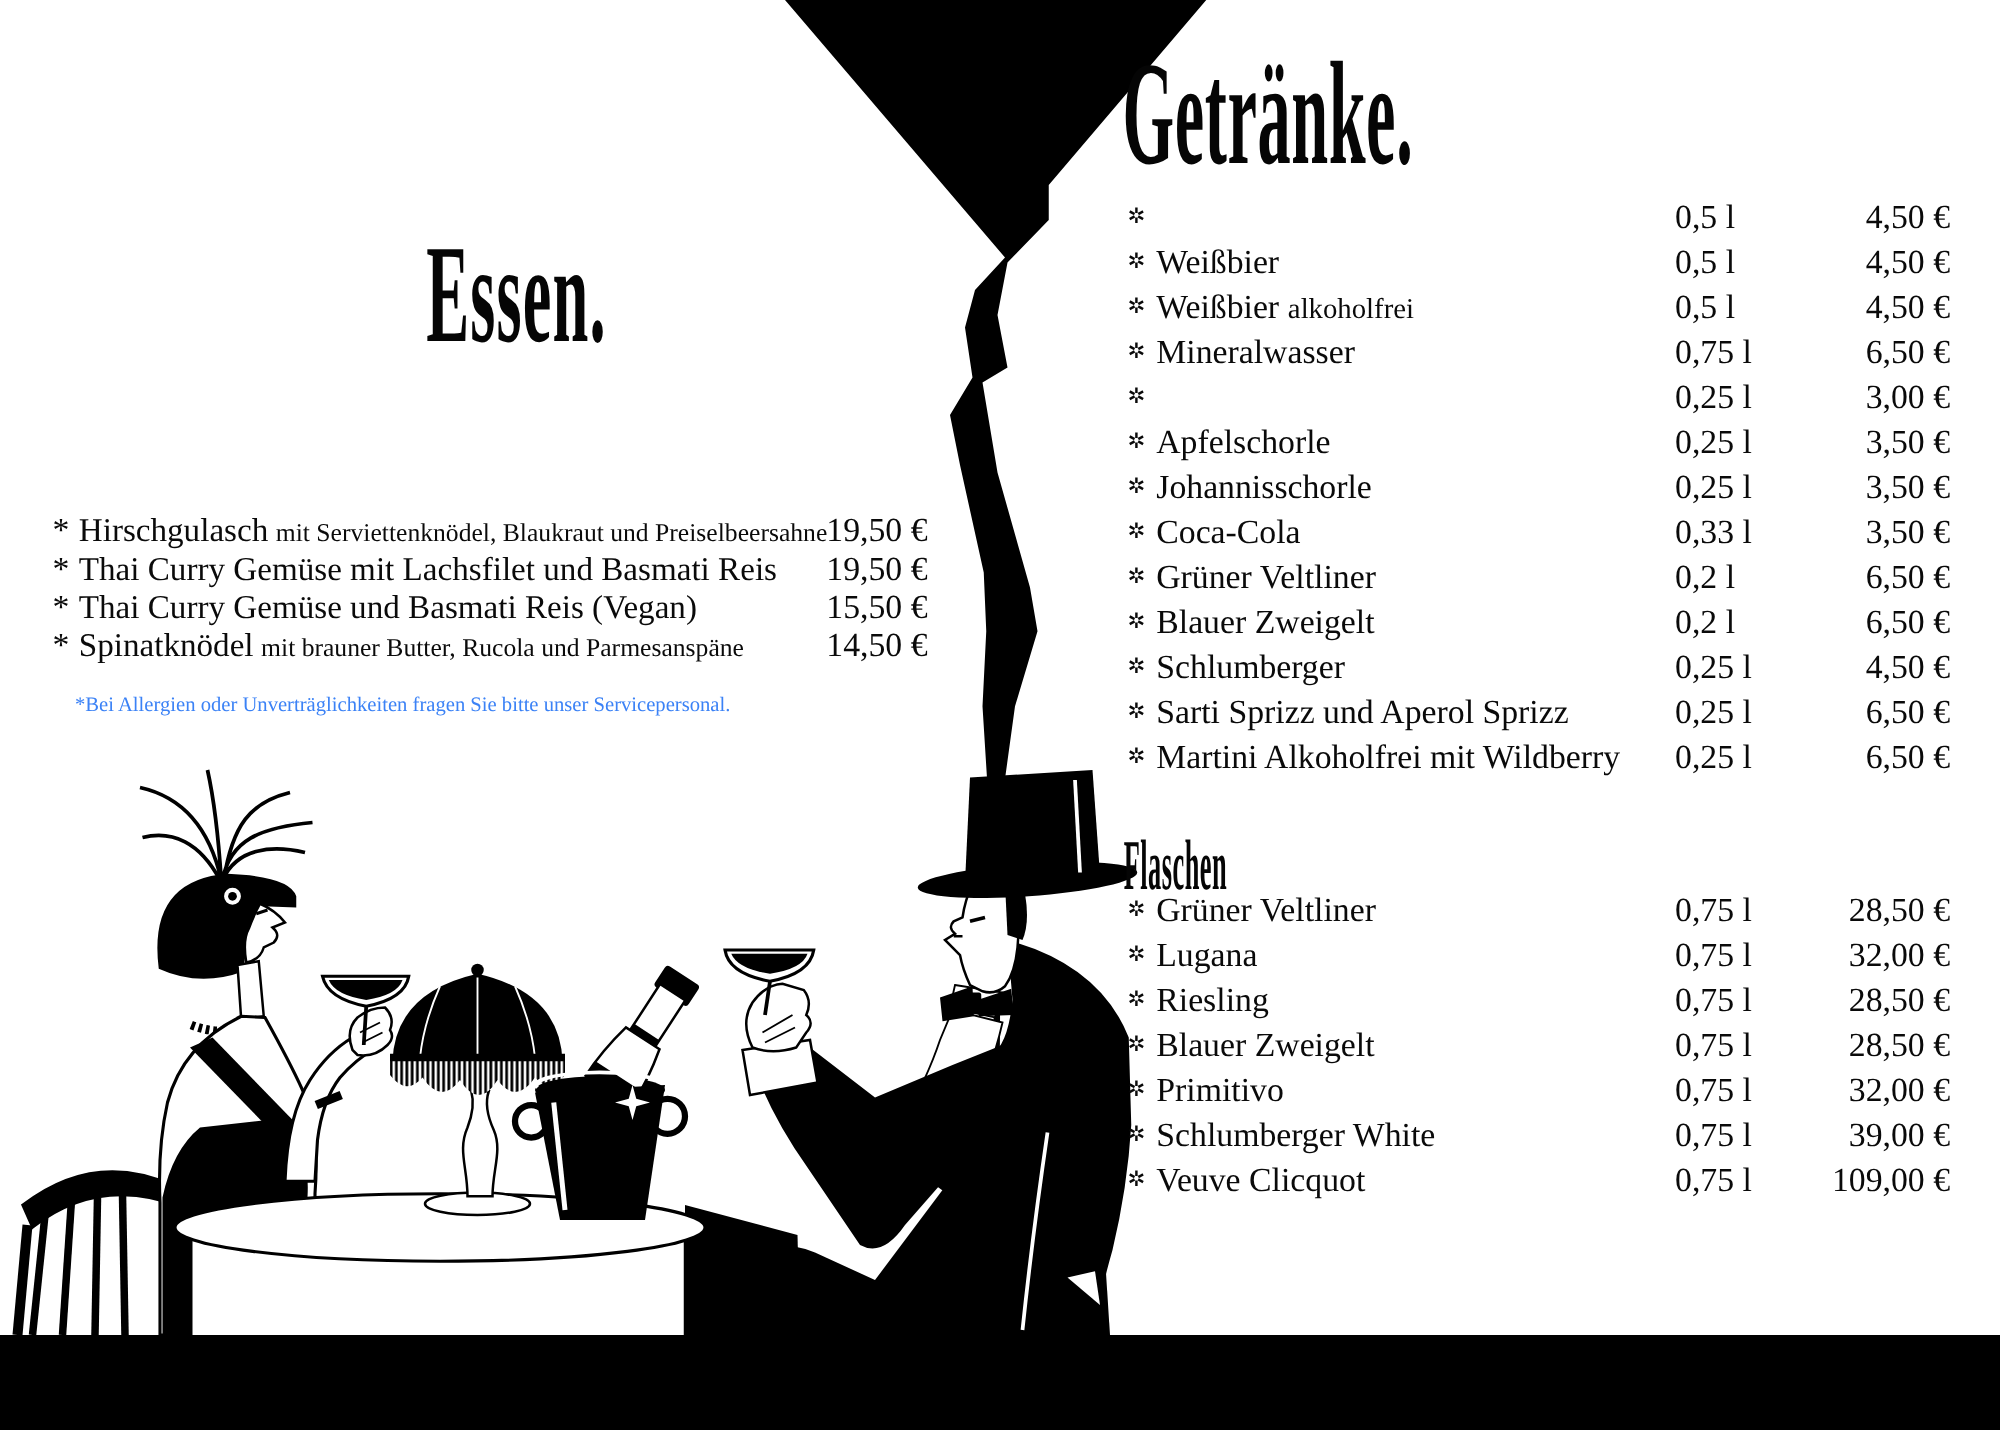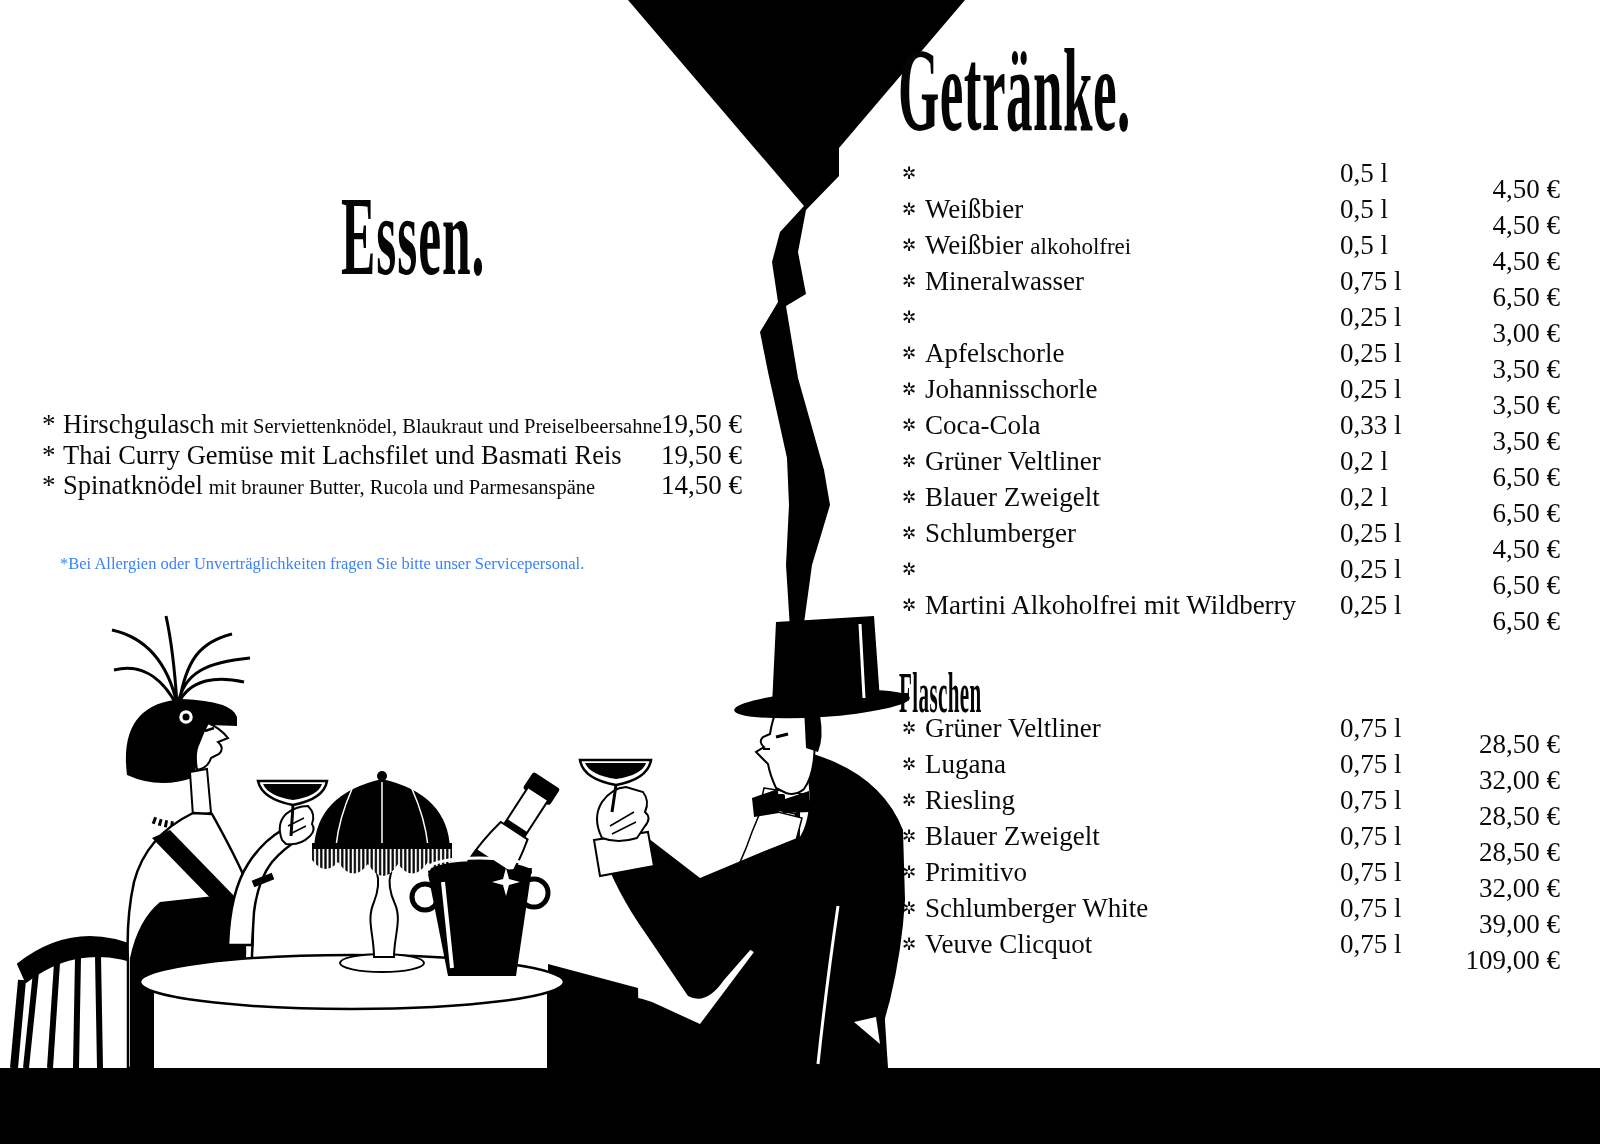--- a/index.html
+++ b/index.html
@@ -14,21 +14,21 @@
 
   .menu-list{position:absolute;}
   .mrow{position:relative;white-space:nowrap;}
 
   
   .drinks-style .mrow{height:36px;line-height:36px;font-size:27px;}
   .drinks-style .b{position:absolute;left:2px;top:0;font-family:"DejaVu Sans",sans-serif;
                    font-size:17px;line-height:36px;}
   .drinks-style .nm{margin-left:25px;}
   .drinks-style .qty{position:absolute;left:440px;top:0;}
-  .drinks-style .price{position:absolute;right:0;top:16px;}
+  .drinks-style .price{position:absolute;right:0;top:0;}
 
   
   .food-style .mrow{height:30.7px;line-height:31px;font-size:26.5px;}
   .food-style .b{display:inline-block;width:21px;font-size:27px;}
   .food-style .price{position:absolute;right:16px;top:0;font-size:27px;}
 
   .sm{font-size:23px;margin-left:7px;}
   .food-style .sm{font-size:20.5px;margin-left:6px;}
 
   #note{position:absolute;left:60px;top:554px;font-size:16.5px;color:#3b82f6;}
@@ -164,20 +164,24 @@
 
   <div class="mrow">
         <span class="b">*</span><span>Hirschgulasch</span><span class="sm">mit Serviettenknödel, Blaukraut und Preiselbeersahne</span>
         <span class="price">19,50 €</span>
       </div>
       <div class="mrow">
         <span class="b">*</span><span>Thai Curry Gemüse mit Lachsfilet und Basmati Reis</span>
         <span class="price">19,50 €</span>
       </div>
       <div class="mrow">
+        <span class="b">*</span><span>Thai Curry Gemüse und Basmati Reis (Vegan)</span>
+        <span class="price">15,50 €</span>
+      </div>
+      <div class="mrow">
         <span class="b">*</span><span>Spinatknödel</span><span class="sm">mit brauner Butter, Rucola und Parmesanspäne</span>
         <span class="price">14,50 €</span>
       </div>
     </div>
 
   <div id="note">*Bei Allergien oder Unverträglichkeiten fragen Sie bitte unser Servicepersonal.</div>
 
   <div id="t-getraenke" class="title">Getränke.</div>
 
   <div class="menu-list drinks-style" style="left:900px;top:155px;width:660px;">
@@ -231,21 +235,21 @@
         <span class="b">✲</span><span class="nm"><span>Blauer Zweigelt</span></span>
         <span class="qty">0,2 l</span>
         <span class="price">6,50 €</span>
       </div>
       <div class="mrow">
         <span class="b">✲</span><span class="nm"><span>Schlumberger</span></span>
         <span class="qty">0,25 l</span>
         <span class="price">4,50 €</span>
       </div>
       <div class="mrow">
-        <span class="b">✲</span>
+        <span class="b">✲</span><span class="nm"><span>Sarti Sprizz und Aperol Sprizz</span></span>
         <span class="qty">0,25 l</span>
         <span class="price">6,50 €</span>
       </div>
       <div class="mrow">
         <span class="b">✲</span><span class="nm"><span>Martini Alkoholfrei mit Wildberry</span></span>
         <span class="qty">0,25 l</span>
         <span class="price">6,50 €</span>
       </div>
     </div>
 

